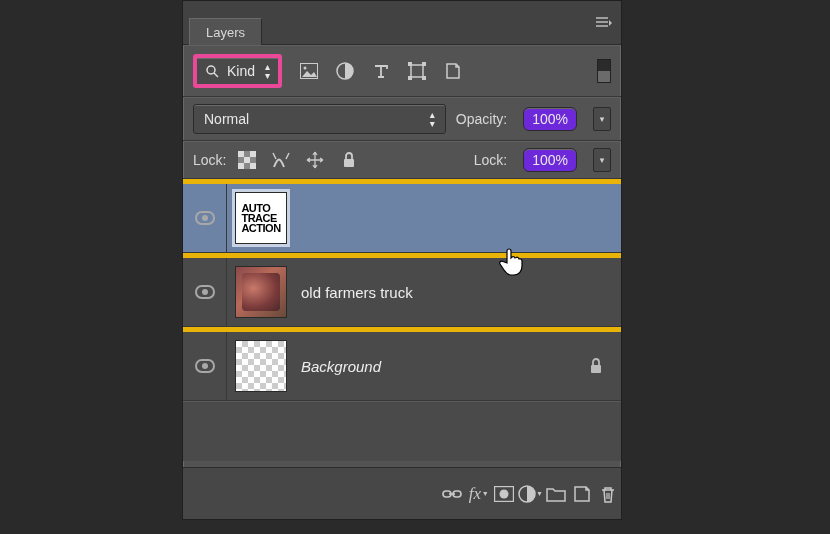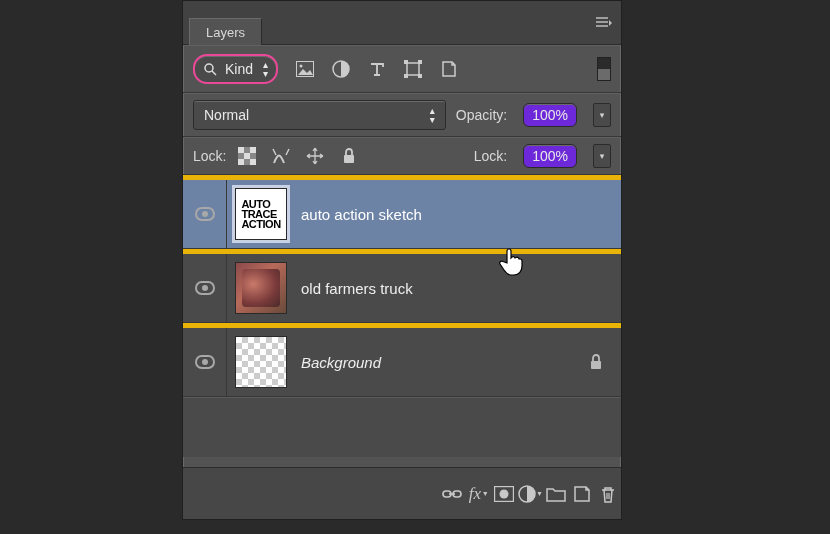--- a/index.html
+++ b/index.html
@@ -2,21 +2,21 @@
 <html><head>
 <meta charset="utf-8">
 <style>
 *{box-sizing:border-box;margin:0;padding:0;font-family:"Lucida Grande","Segoe UI",Tahoma,sans-serif;-webkit-font-smoothing:antialiased}
 body{background:#2a2a2a;width:830px;height:534px;position:relative;overflow:hidden}
 .panel{position:absolute;left:182px;top:0;width:440px;height:520px;background:#535353;border:1px solid #1f1f1f;box-shadow:0 0 0 1px #6a6a6a inset}
 .tab-bar{height:44px;background:#424242;display:flex;align-items:flex-end;border-bottom:1px solid #2b2b2b}
 .tab{background:#535353;color:#d8d8d8;font-size:13px;padding:6px 16px 5px;border-top:1px solid #6a6a6a;border-left:1px solid #6a6a6a;border-right:1px solid #2b2b2b;margin-left:6px;position:relative;top:1px}
 .panel-menu{margin-left:auto;margin-right:6px;width:22px;height:18px;display:flex;align-items:center;justify-content:center;color:#bdbdbd;cursor:pointer;align-self:center}
 .row{display:flex;align-items:center;padding:8px 10px;gap:10px;border-bottom:1px solid #383838;border-top:1px solid #616161}
-.kind-select{display:flex;align-items:center;background:#4a4a4a;border:2px solid #ec4899;box-shadow:inset 0 1px 0 #6a6a6a;color:#e8e8e8;font-size:14px;padding:4px 8px;gap:8px;border-radius:14px;cursor:pointer}
+.kind-select{display:flex;align-items:center;background:#4a4a4a;border:4px solid #ec4899;box-shadow:inset 0 1px 0 #6a6a6a;color:#e8e8e8;font-size:14px;padding:4px 8px;gap:8px;border-radius:3px;cursor:pointer}
 .kind-select .mag{font-size:13px}
 .kind-select .arrows{font-size:10px;line-height:9px;display:flex;flex-direction:column;margin-left:2px}
 .filter-icons{display:flex;gap:14px;margin-left:6px}
 .filter-icons .ic{width:22px;height:22px;display:flex;align-items:center;justify-content:center;color:#d0d0d0;cursor:pointer}
 .filter-toggle{width:14px;height:24px;background:linear-gradient(180deg,#2b2b2b 50%,#6b6b6b 50%);border:1px solid #222;margin-left:auto;cursor:pointer}
 .blend-row{padding:6px 10px}
 .blend-select{flex:1;display:flex;align-items:center;justify-content:space-between;background:#4a4a4a;border:1px solid #2b2b2b;box-shadow:inset 0 1px 0 #6a6a6a;color:#e8e8e8;font-size:14px;padding:5px 10px;border-radius:3px;cursor:pointer}
 .opacity-group,.fill-group{display:flex;align-items:center;gap:16px}
 .lab{color:#d8d8d8;font-size:14px}
 .pct-box{background:#6d28d9;border:1px solid #2b2b2b;box-shadow:inset 0 1px 0 #6a6a6a;color:#e8e8e8;font-size:14px;padding:3px 8px;min-width:52px;text-align:right;border-radius:6px}
@@ -173,21 +173,20 @@
 
     <div class="layer selected">
       <div class="vis-col">
           <div class="eye"></div>
         </div>
       <div class="thumb selected-border auto-trace">
         <div class="inner">
             <div class="auto-trace-text"><span>auto</span><br><span>trace</span><br><span>action</span></div>
           </div>
       </div>
-      <span class="layer-name">auto action sketch</span>
     </div>
 
     <div class="layer">
       <div class="vis-col">
           <div class="eye"></div>
         </div>
       <div class="thumb truck-thumb">
           <div class="truck-shape"></div>
         </div>
       <span class="layer-name">old farmers truck</span>

